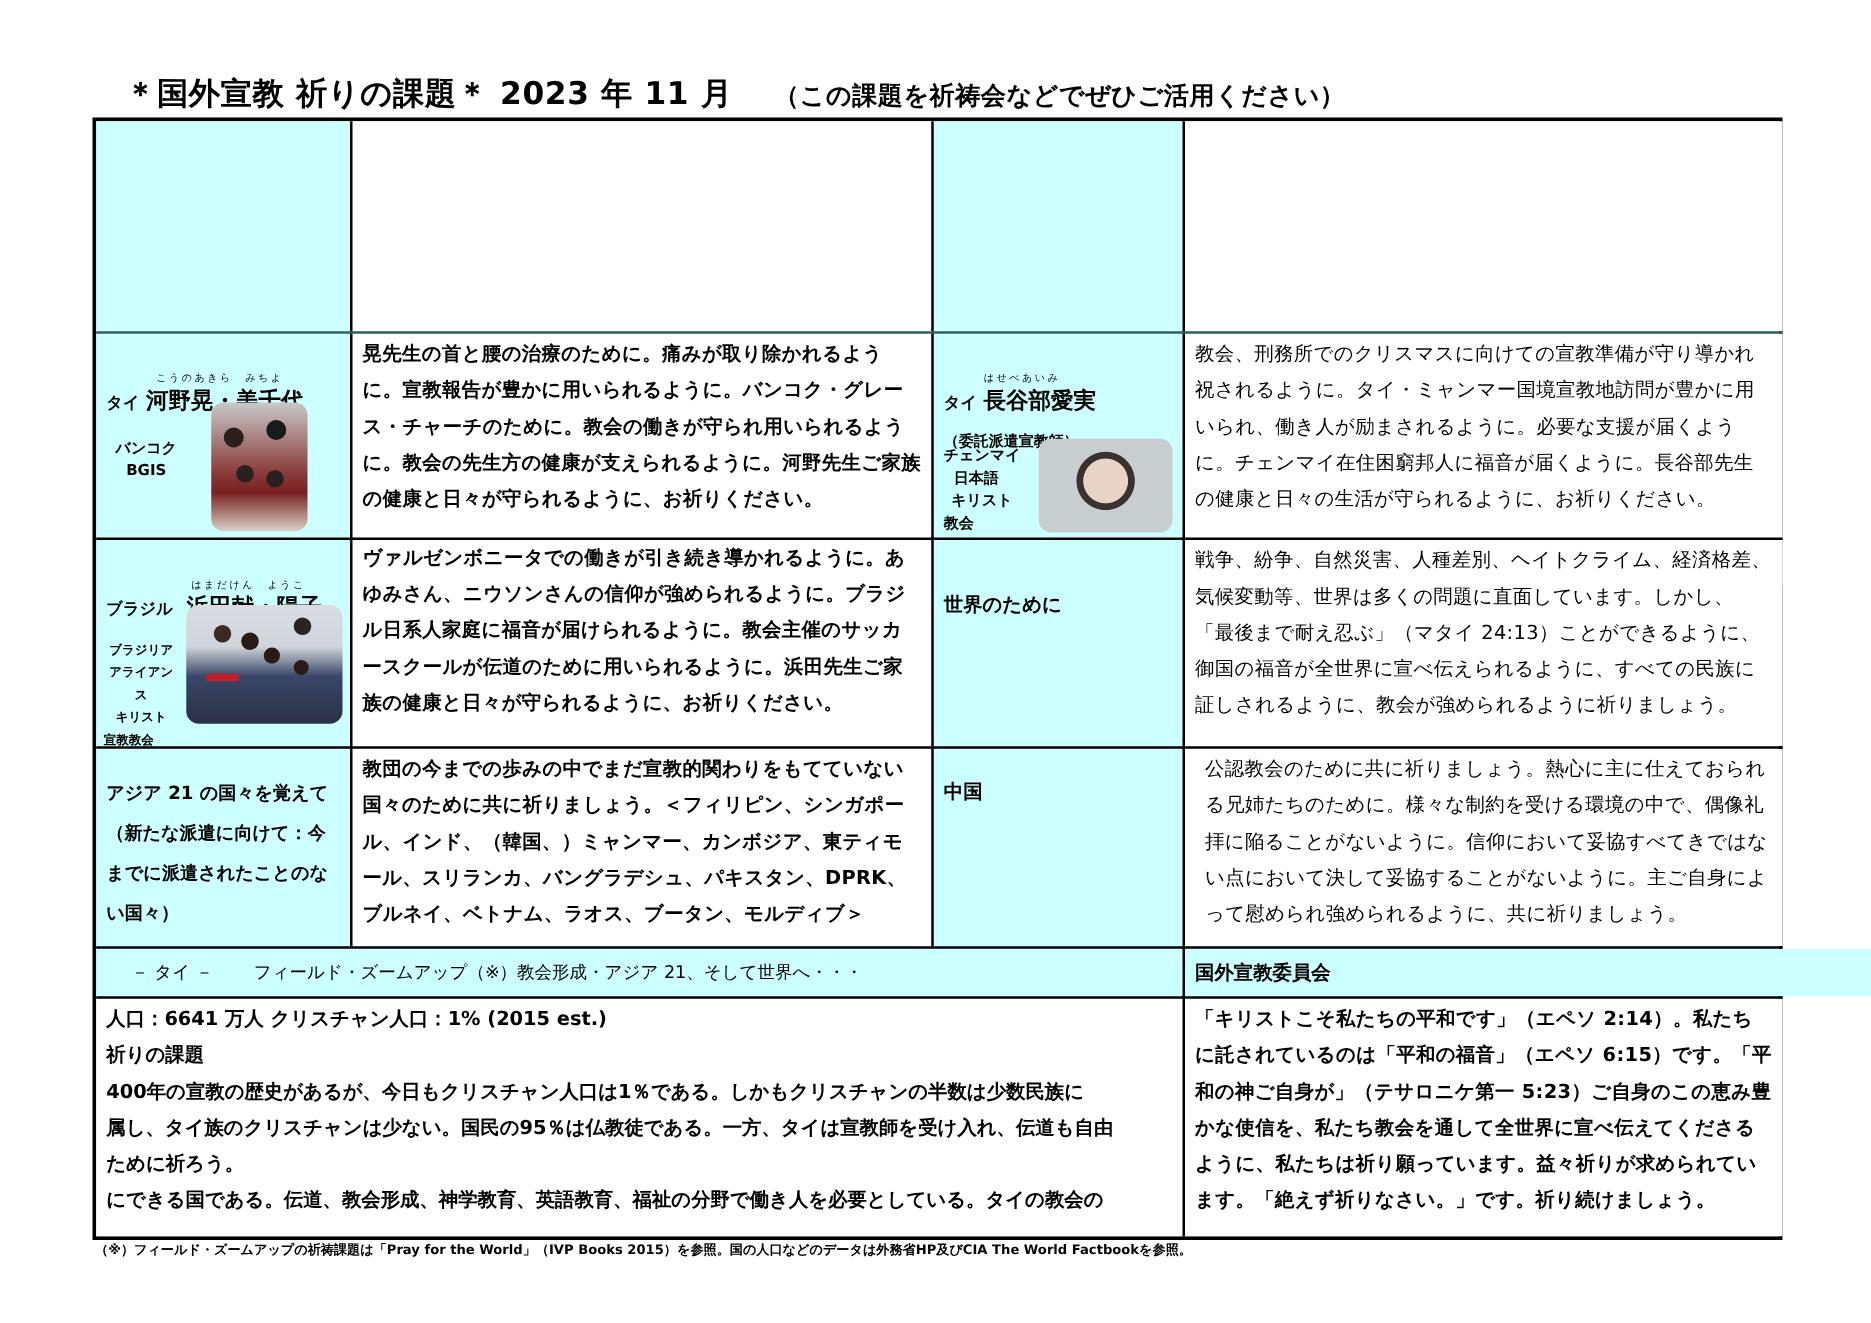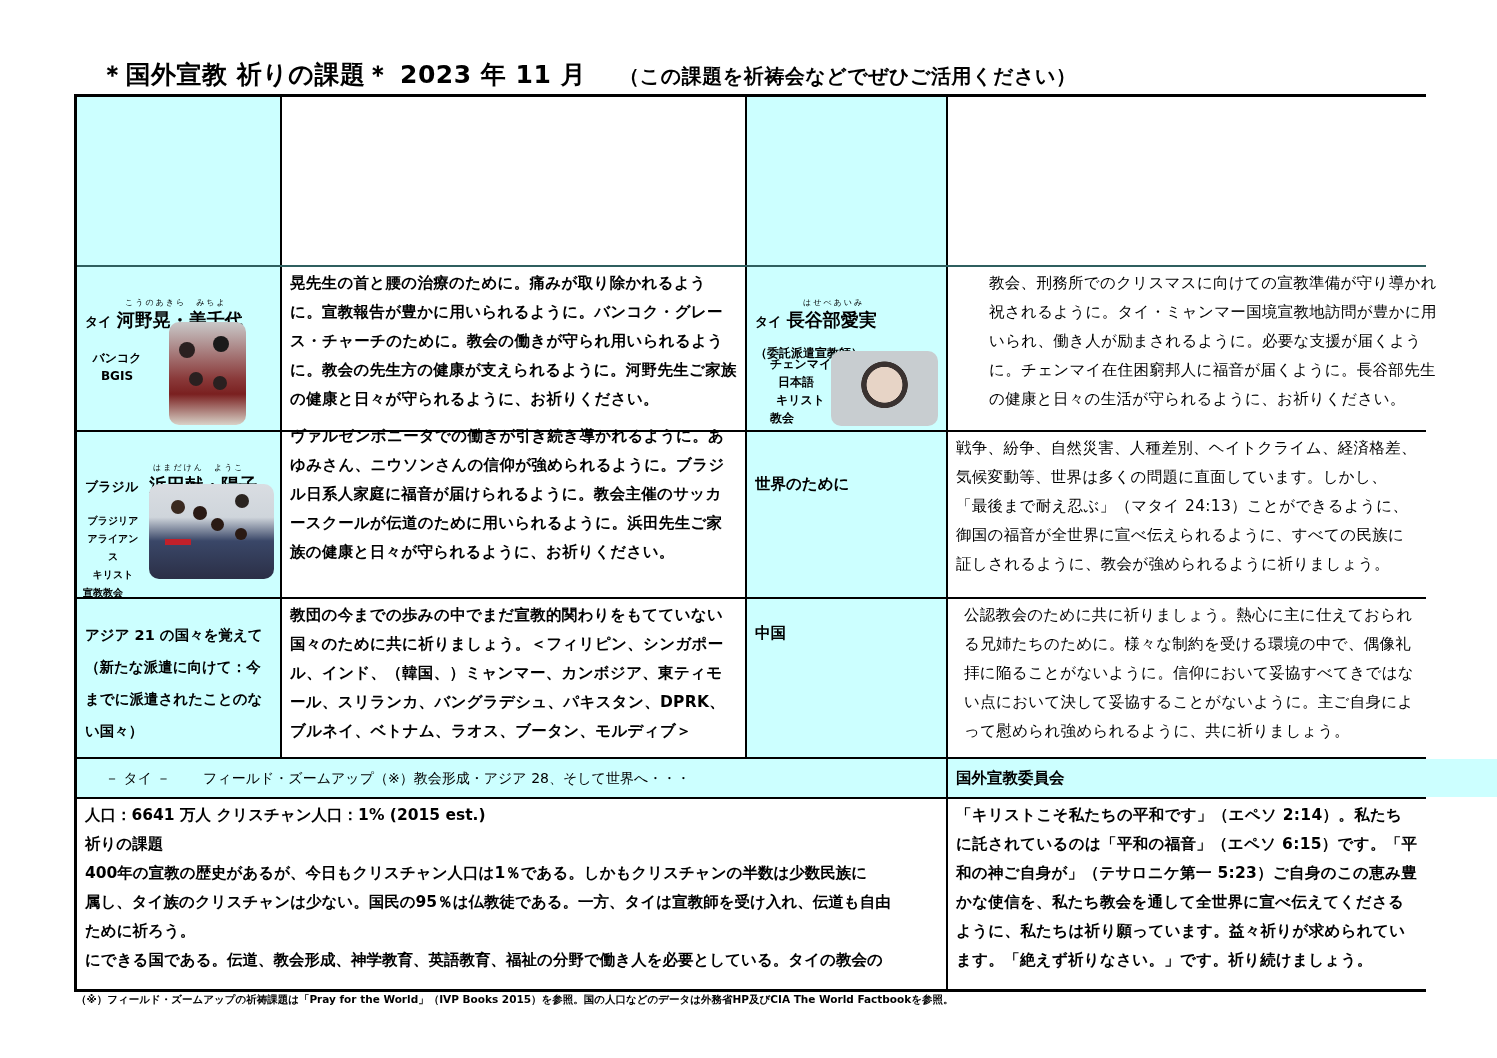--- a/index.html
+++ b/index.html
@@ -83,35 +83,35 @@
     <div class="photo photo-kono" style="left:92px;top:55px;width:77px;height:103px;">
       <div class="fig" style="left:10px;top:20px;width:16px;height:16px;background:#2a2020;"></div>
       <div class="fig" style="left:44px;top:14px;width:16px;height:16px;background:#1a1a1a;"></div>
       <div class="fig" style="left:20px;top:50px;width:14px;height:14px;background:#2a2020;"></div>
       <div class="fig" style="left:44px;top:54px;width:14px;height:14px;background:#2a2020;"></div>
     </div>
   </div>
   <div class="cell white prayer" style="left:205px;top:170px;width:463px;height:163px;">晃先生の首と腰の治療のために。痛みが取り除かれるように。宣教報告が豊かに用いられるように。バンコク・グレース・チャーチのために。教会の働きが守られ用いられるように。教会の先生方の健康が支えられるように。河野先生ご家族の健康と日々が守られるように、お祈りください。</div>
 
   <div class="cell cyan label-cell" style="left:670px;top:170px;width:199px;height:163px;">
-    <span class="ruby" style="margin-left:48px;">はせべあいみ</span>
+    <span class="ruby" style="margin-left:32px;">はせべあいみ</span>
     <div>
       <span class="country">タイ</span>
       <span class="name">長谷部愛実</span>
     </div>
     <div class="small-label" style="margin-top:12px;">（委託派遣宣教師）</div>
-    <div style="position:absolute;left:23px;top:88px;">
+    <div style="position:absolute;left:8px;top:88px;">
       <div class="small-label">チェンマイ</div>
       <div class="small-label" style="padding-left:8px;">日本語</div>
       <div class="small-label" style="padding-left:6px;">キリスト</div>
       <div class="small-label">教会</div>
     </div>
     <div class="photo photo-hasebe" style="left:84px;top:84px;width:107px;height:75px;"></div>
   </div>
-  <div class="cell white prayer light" style="left:871px;top:170px;width:478px;height:201px;margin-left:33px;">教会、刑務所でのクリスマスに向けての宣教準備が守り導かれ祝されるように。タイ・ミャンマー国境宣教地訪問が豊かに用いられ、働き人が励まされるように。必要な支援が届くように。チェンマイ在住困窮邦人に福音が届くように。長谷部先生の健康と日々の生活が守られるように、お祈りください。</div>
+  <div class="cell white prayer light" style="left:871px;top:170px;width:478px;height:201px;">教会、刑務所でのクリスマスに向けての宣教準備が守り導かれ祝されるように。タイ・ミャンマー国境宣教地訪問が豊かに用いられ、働き人が励まされるように。必要な支援が届くように。チェンマイ在住困窮邦人に福音が届くように。長谷部先生の健康と日々の生活が守られるように、お祈りください。</div>
 
   <div class="cell cyan label-cell" style="left:0;top:335px;width:203px;height:165px;">
     <span class="ruby" style="margin-left:68px;">はまだけん　ようこ</span>
     <div>
       <span class="country">ブラジル</span>
       <span class="name" style="margin-left:6px;">浜田献・陽子</span>
     </div>
     <div style="position:absolute;left:6px;top:80px;text-align:center;width:60px;">
       <div class="small-label" style="font-size:10px;">ブラジリア</div>
       <div class="small-label" style="font-size:10px;">アライアンス</div>
@@ -120,38 +120,38 @@
     </div>
     <div class="photo photo-hamada" style="left:72px;top:52px;width:125px;height:95px;">
       <div class="fig" style="left:22px;top:16px;width:14px;height:14px;background:#3a2a20;"></div>
       <div class="fig" style="left:44px;top:22px;width:14px;height:14px;background:#2a1a14;"></div>
       <div class="fig" style="left:86px;top:10px;width:14px;height:14px;background:#2a2420;"></div>
       <div class="fig" style="left:62px;top:34px;width:13px;height:13px;background:#2a1a14;"></div>
       <div class="fig" style="left:86px;top:44px;width:12px;height:12px;background:#2a1a14;"></div>
       <div style="position:absolute;left:16px;top:55px;width:26px;height:6px;background:#c0202a;"></div>
     </div>
   </div>
-  <div class="cell white prayer" style="left:205px;top:323px;width:463px;height:165px;">ヴァルゼンボニータでの働きが引き続き導かれるように。あゆみさん、ニウソンさんの信仰が強められるように。ブラジル日系人家庭に福音が届けられるように。教会主催のサッカースクールが伝道のために用いられるように。浜田先生ご家族の健康と日々が守られるように、お祈りください。</div>
+  <div class="cell white prayer" style="left:205px;top:333px;width:463px;height:165px;">ヴァルゼンボニータでの働きが引き続き導かれるように。あゆみさん、ニウソンさんの信仰が強められるように。ブラジル日系人家庭に福音が届けられるように。教会主催のサッカースクールが伝道のために用いられるように。浜田先生ご家族の健康と日々が守られるように、お祈りください。</div>
 
   <div class="cell cyan label-cell" style="left:670px;top:335px;width:199px;height:165px;">
     <div class="heading" style="margin-top:18px;">世界のために</div>
   </div>
   <div class="cell white prayer light" style="left:871px;top:335px;width:478px;height:165px;">戦争、紛争、自然災害、人種差別、ヘイトクライム、経済格差、気候変動等、世界は多くの問題に直面しています。しかし、「最後まで耐え忍ぶ」（マタイ 24:13）ことができるように、御国の福音が全世界に宣べ伝えられるように、すべての民族に証しされるように、教会が強められるように祈りましょう。</div>
 
   <div class="cell cyan label-cell" style="left:0;top:502px;width:203px;height:158px;">
     <div class="heading" style="font-size:14.5px;line-height:32px;">アジア 21 の国々を覚えて（新たな派遣に向けて：今までに派遣されたことのない国々）</div>
   </div>
   <div class="cell cyan label-cell" style="left:670px;top:502px;width:199px;height:158px;">
     <div class="heading">中国</div>
   </div>
 
   <div class="cell white prayer" style="left:205px;top:502px;width:463px;height:158px;">教団の今までの歩みの中でまだ宣教的関わりをもてていない国々のために共に祈りましょう。＜フィリピン、シンガポール、インド、（韓国、）ミャンマー、カンボジア、東ティモール、スリランカ、バングラデシュ、パキスタン、DPRK、ブルネイ、ベトナム、ラオス、ブータン、モルディブ＞</div>
   <div class="cell white prayer light" style="left:871px;top:502px;width:478px;height:158px;padding-left:16px;">公認教会のために共に祈りましょう。熱心に主に仕えておられる兄姉たちのために。様々な制約を受ける環境の中で、偶像礼拝に陥ることがないように。信仰において妥協すべてきではない点において決して妥協することがないように。主ご自身によって慰められ強められるように、共に祈りましょう。</div>
 
-  <div class="cell cyan banner-text" style="left:0;top:662px;width:869px;height:38px;">－ タイ －　　 フィールド・ズームアップ（※）教会形成・アジア 28、そして世界へ・・・</div>
+  <div class="cell cyan banner-text" style="left:0;top:662px;width:869px;height:38px;">－ タイ －　　 フィールド・ズームアップ（※）教会形成・アジア 21、そして世界へ・・・</div>
   <div class="cell cyan committee" style="left:871px;top:662px;width:568px;height:38px;">国外宣教委員会</div>
 
   <div class="cell white bottom-text" style="left:0;top:702px;width:869px;height:190px;">
     <span class="line">人口：6641 万人 クリスチャン人口：1% (2015 est.)</span>
     <span class="line">祈りの課題</span>
     <span class="line">400年の宣教の歴史があるが、今日もクリスチャン人口は1％である。しかもクリスチャンの半数は少数民族に</span>
     <span class="line">属し、タイ族のクリスチャンは少ない。国民の95％は仏教徒である。一方、タイは宣教師を受け入れ、伝道も自由</span>
     <span class="line">ために祈ろう。</span>
     <span class="line">にできる国である。伝道、教会形成、神学教育、英語教育、福祉の分野で働き人を必要としている。タイの教会の</span>
   </div>

